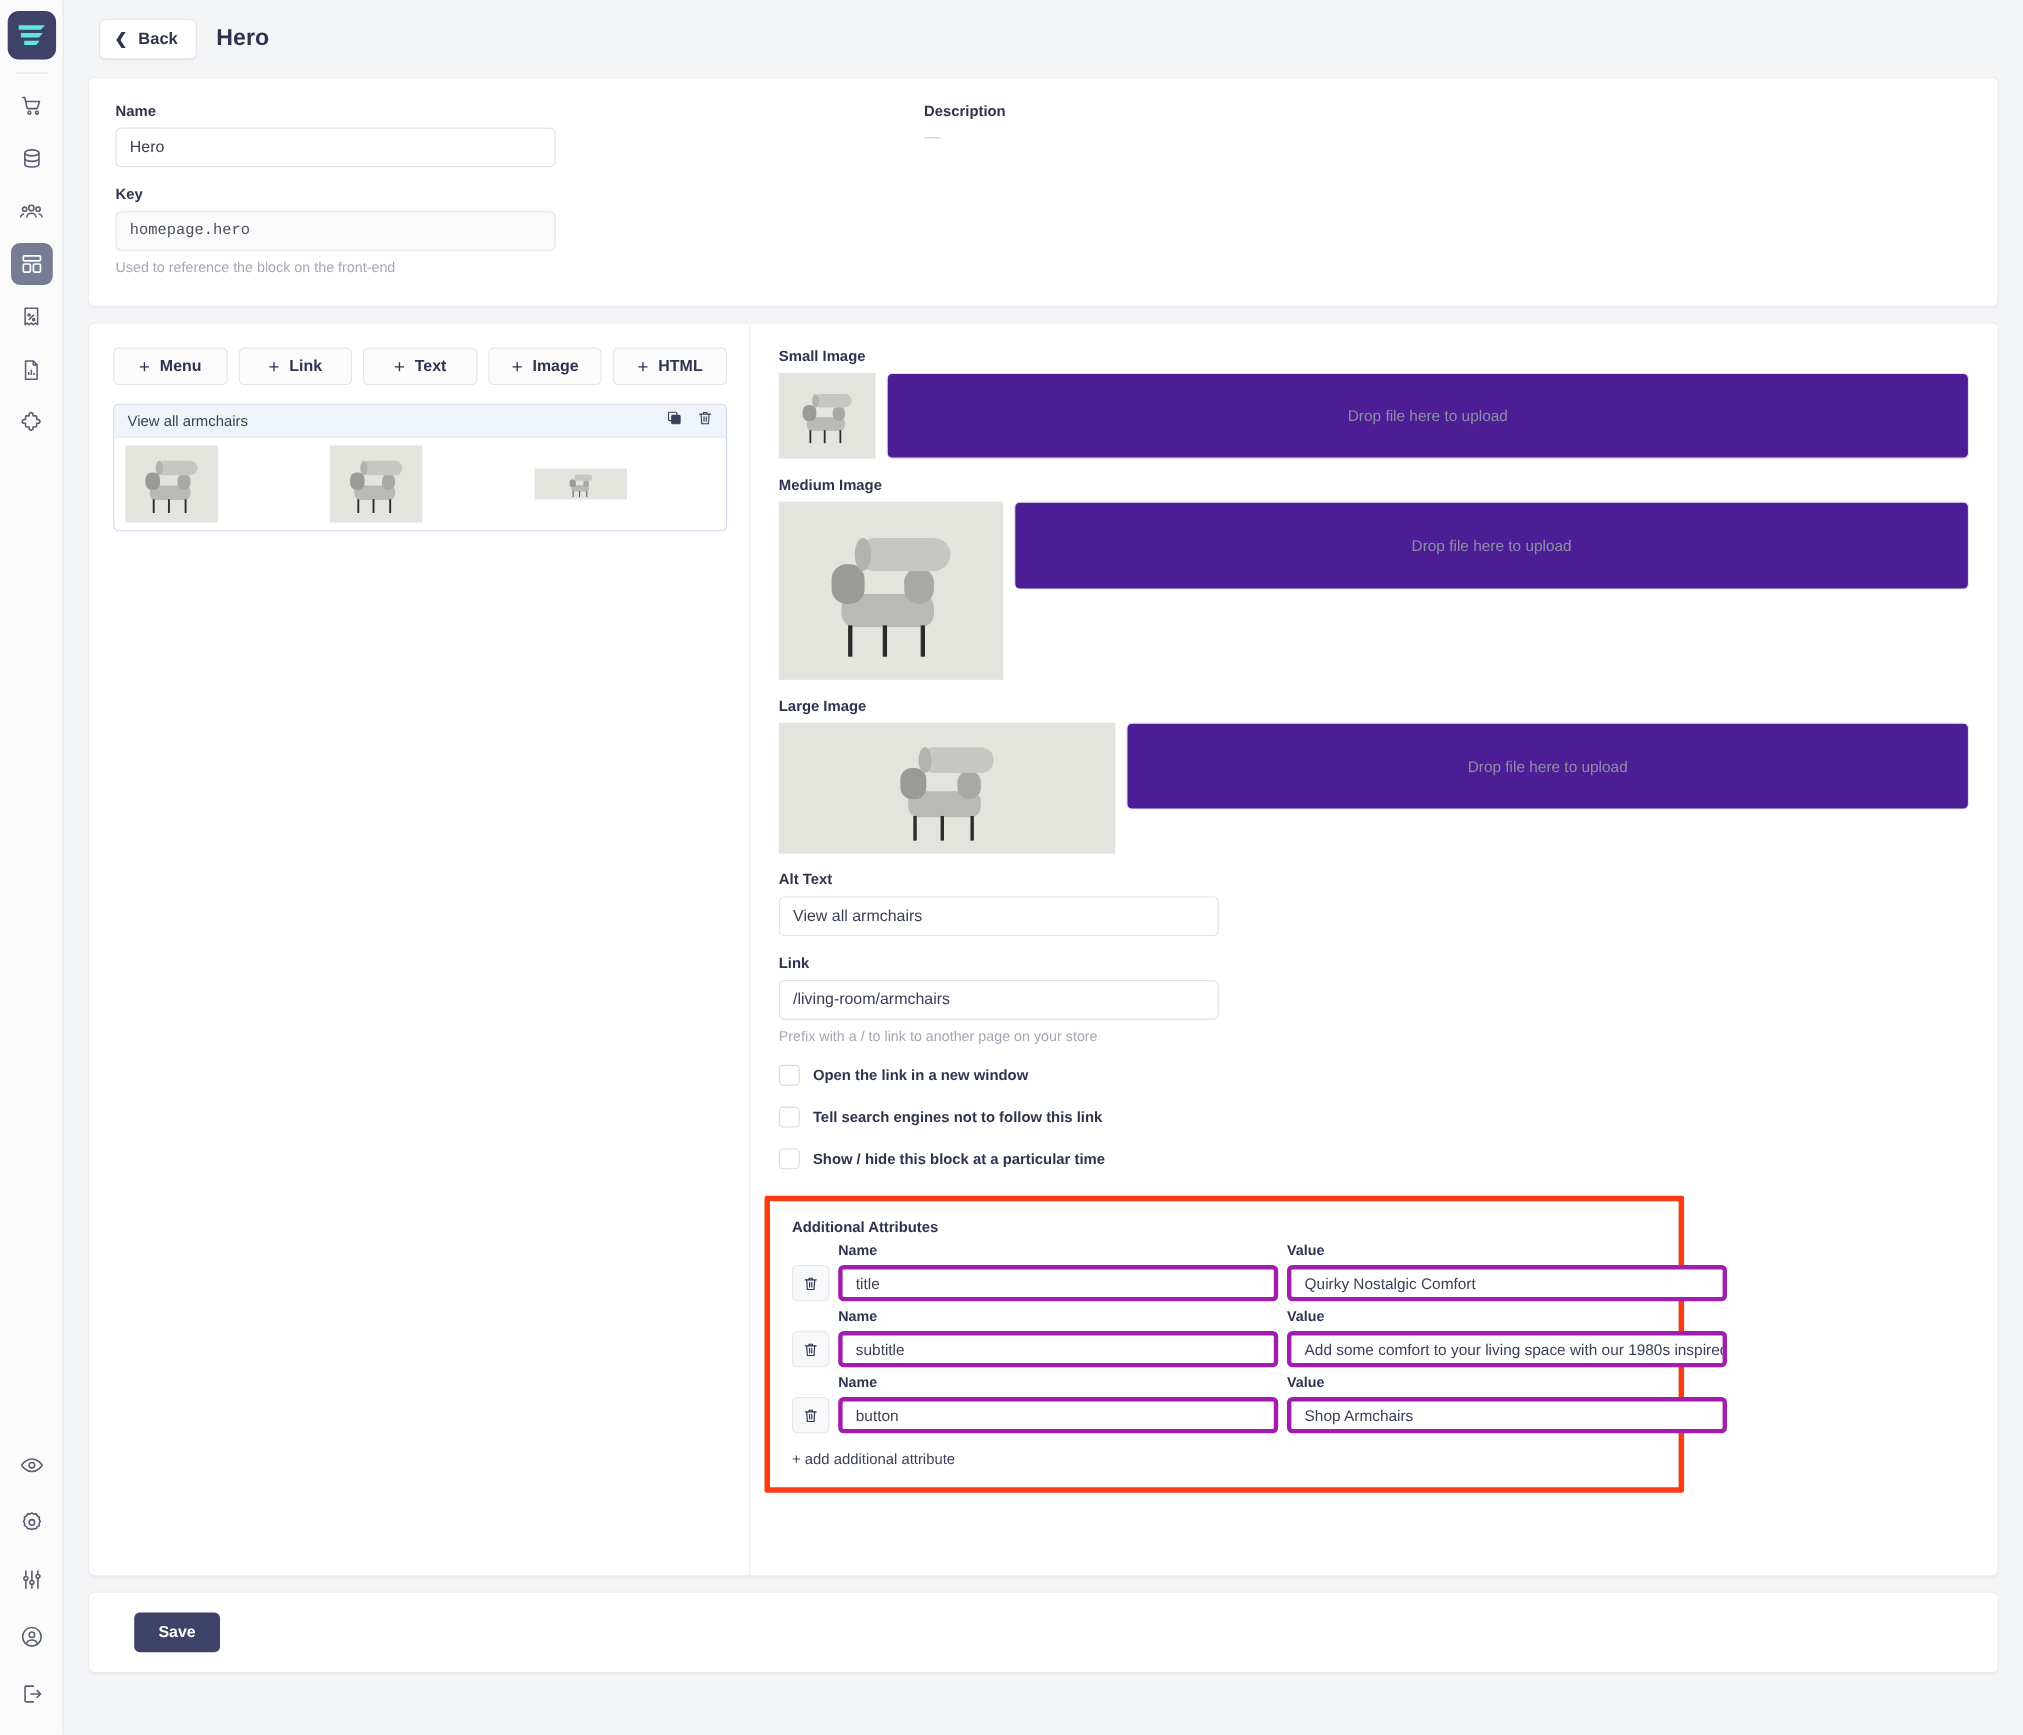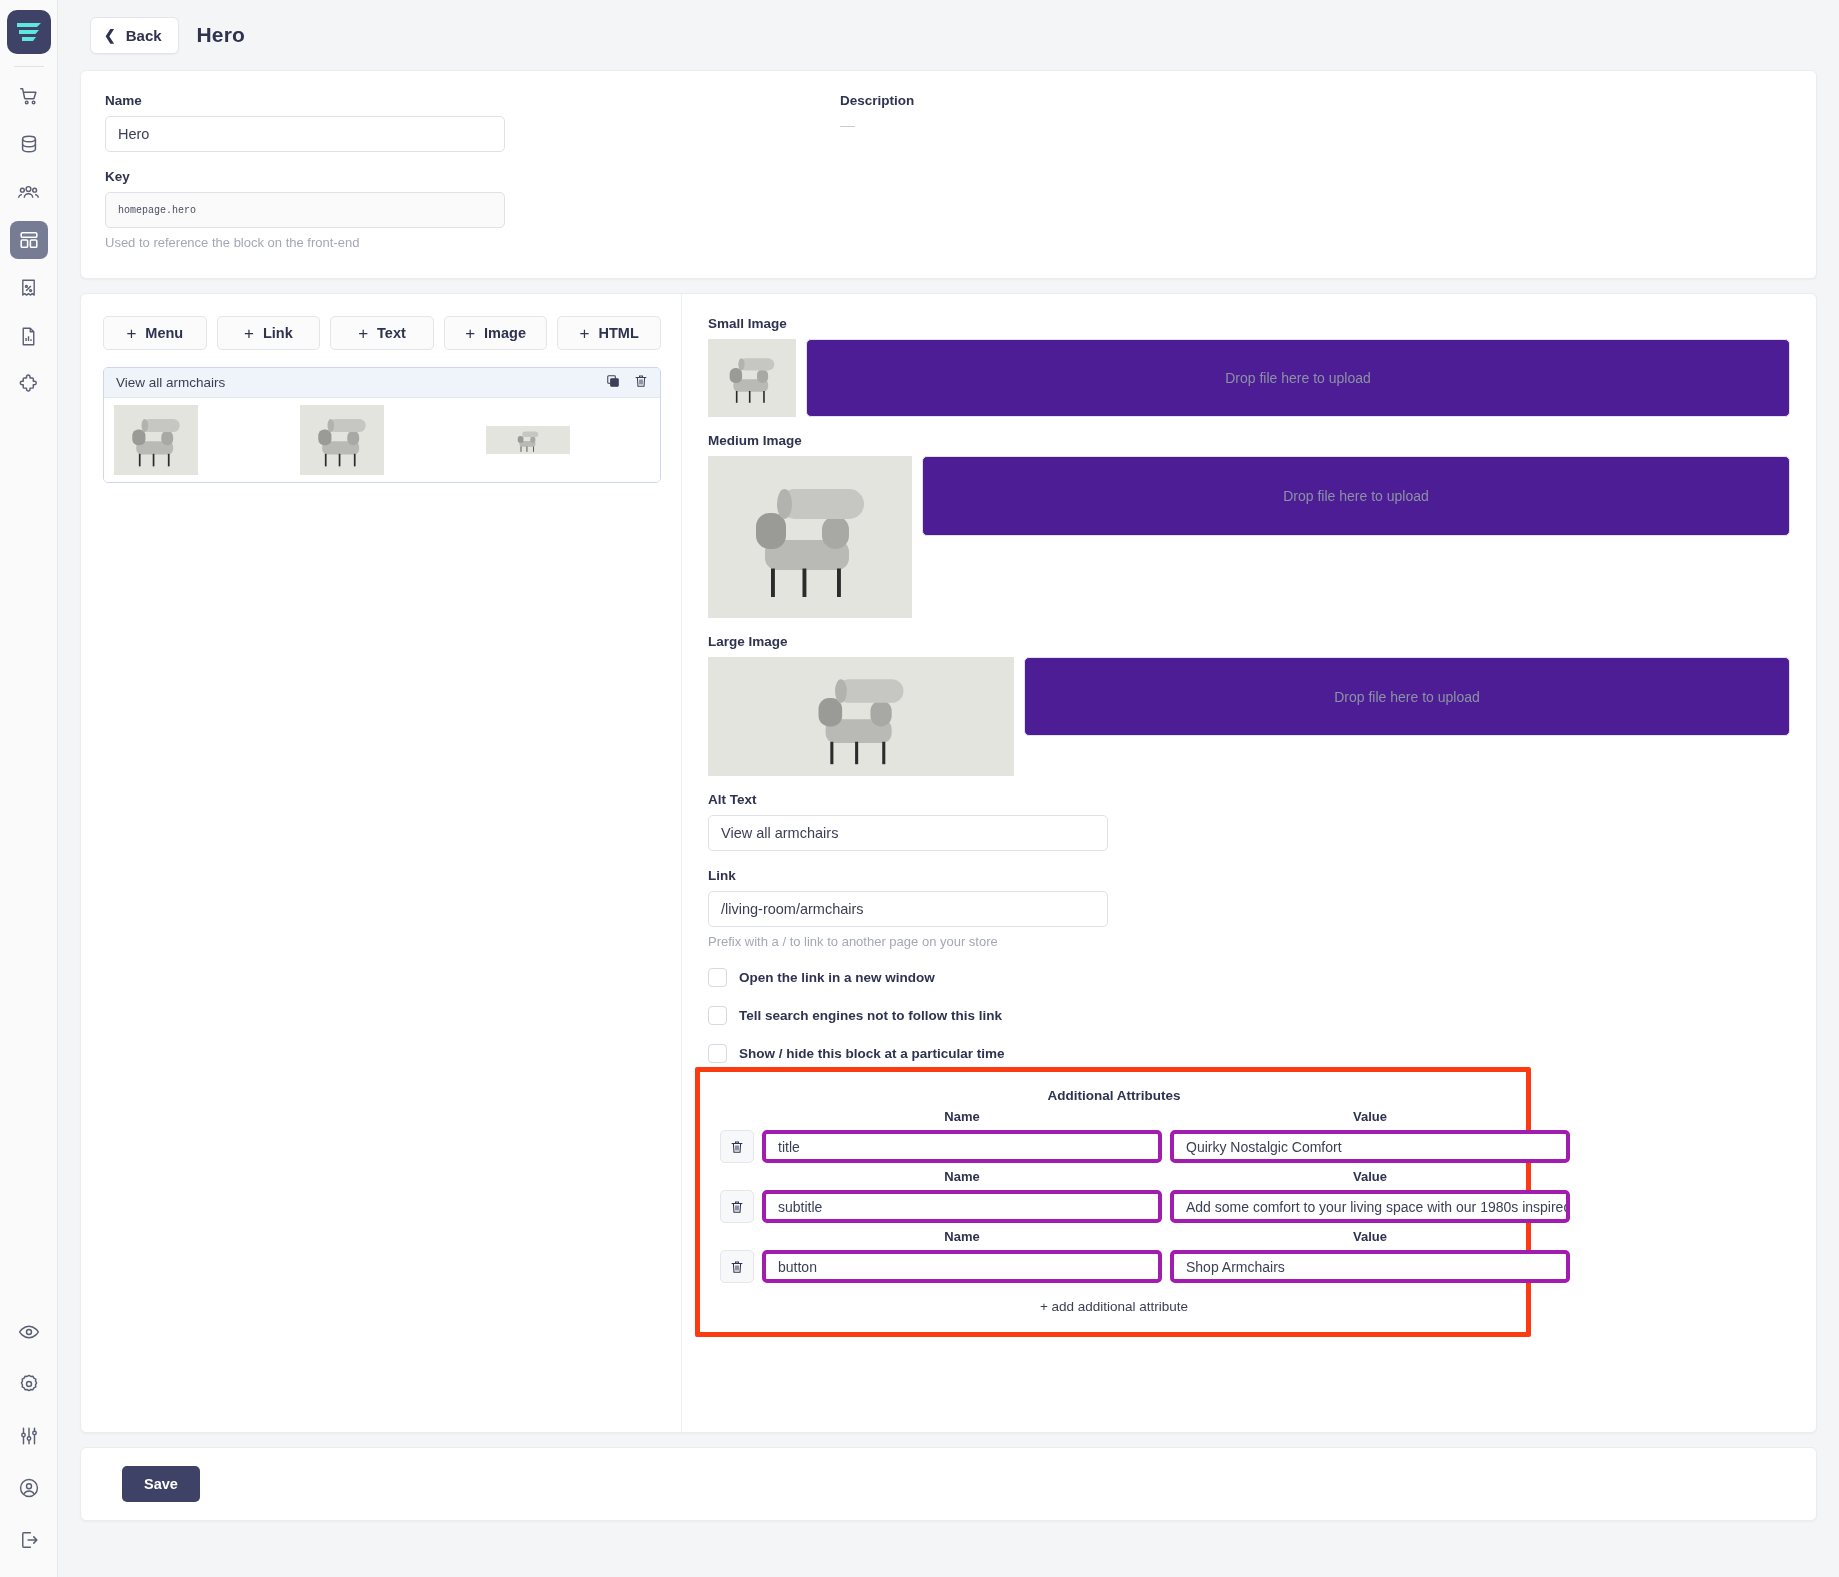--- a/index.html
+++ b/index.html
@@ -81,21 +81,21 @@
     width: 400px; height: 36px;
     border: 1px solid #dfe1e6; border-radius: 5px;
     background: #ffffff;
     padding: 0 12px;
     font-size: 14.5px; color: #3a3f55;
     font-family: "Liberation Sans", sans-serif;
     display: flex; align-items: center;
   }
   .inp.mono {
     background: #fafafb; color: #4b5060;
-    font-family: "Liberation Mono", monospace; font-size: 10px;
+    font-family: "Liberation Mono", monospace; font-size: 14px;
   }
   .hint { font-size: 13px; color: #a4a8b5; margin-top: 7px; }
   .field + .field { margin-top: 17px; }
   .desc-dash { color: #c9ccd4; font-size: 15px; margin-top: 4px; display:block; }
 
   
   .card-builder { margin-top: 14px; display: flex; min-height: 1140px; }
   .builder-left { width: 600px; padding: 22px 20px 20px 22px; }
   .builder-right {
     flex: 1; border-left: 1px solid #eceef1;
@@ -149,28 +149,27 @@
 
   .cb-row { display: flex; align-items: center; gap: 12px; margin-top: 19px; }
   .cb {
     width: 19px; height: 19px; border: 1px solid #d6d9e0; border-radius: 4px;
     background: #fff; flex: none; cursor: pointer;
   }
   .cb-lbl { font-size: 13.5px; font-weight: 700; color: #2e3350; }
 
   
   .attrs {
-    margin-top: 4px;
+    margin-top: 24px;
     border: 5px solid #fb3b11;
     border-radius: 2px;
     padding: 16px 18px 18px 8px;
     position: relative;
     left: -13px;
     width: 836px;
-    text-align: center;
   }
   .attrs-title { font-size: 13.5px; font-weight: 700; color: #2e3350; margin: 0 0 4px 12px; }
   .attr-row { display: flex; align-items: flex-end; gap: 8px; margin-top: 6px; padding-left: 12px; }
   .del-btn {
     width: 34px; height: 33px; border: 1px solid #e4e6ea; border-radius: 5px;
     background: #f7f8f9;
     display: flex; align-items: center; justify-content: center;
     color: #2e3350; flex: none; cursor: pointer;
   }
   .attr-col { display: flex; flex-direction: column; }

